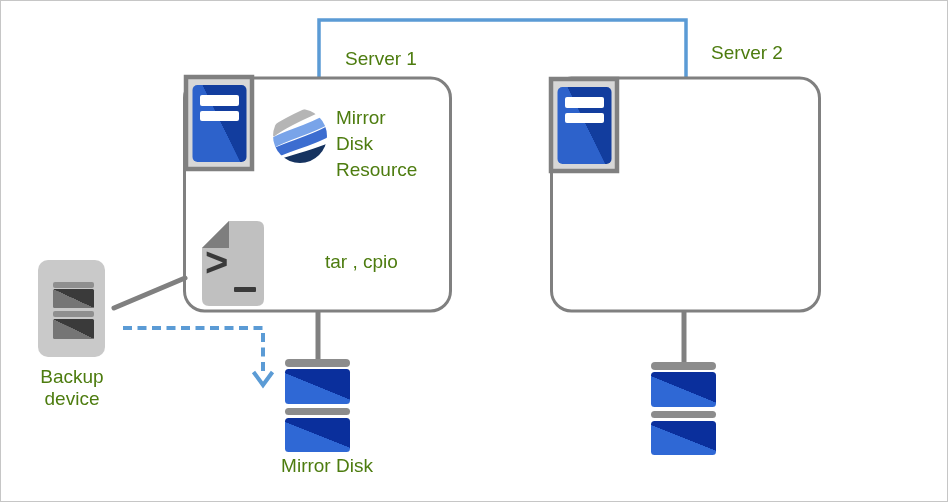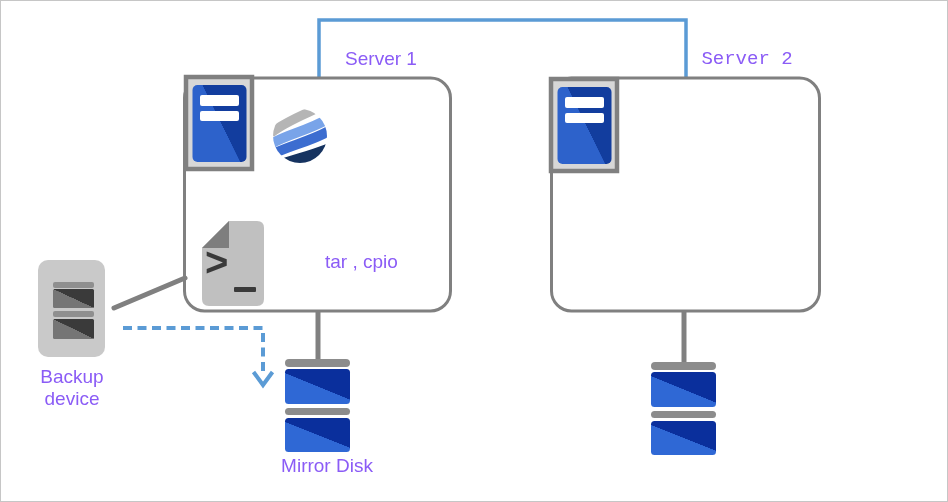--- a/index.html
+++ b/index.html
@@ -9,21 +9,21 @@
     border:1px solid #c6c6c6;
     background:#ffffff;
     font-family:"Liberation Sans", sans-serif;
     overflow:hidden;
   }
   #scene{position:absolute;left:0;top:0;}
   .lbl{
     position:absolute;
     font-size:19px;
     line-height:24px;
-    color:#8b5cf6;
+    color:#4d7c0f;
     white-space:pre-line;
   }
   .lbl.centered{transform:translateX(-50%);text-align:center;}
   #mirror-disk-resource-label{line-height:26px;}
   #backup-device-label{line-height:22px;}
 </style>
 </head>
 <body>
 
 <div id="canvas">
@@ -109,22 +109,25 @@
       <rect x="15" y="51" width="41" height="6" rx="2" fill="#8f8f8f"></rect>
       <rect x="15" y="59" width="41" height="20" rx="1.5" fill="url(#deviceGrad)"></rect>
     </g>
 
     <use href="#diskStack" x="284" y="358"></use>
     <use href="#diskStack" x="650" y="361"></use>
   </svg>
 
   <div class="lbl centered" style="left:380px;top:46px;">Server 1</div>
 
-  <div class="lbl centered" style="left:746px;top:46px;font-family:Liberation Mono, monospace;">Server 2</div>
+  <div class="lbl centered" style="left:746px;top:40px;">Server 2</div>
 
+  <div class="lbl" id="mirror-disk-resource-label" style="left:335px;top:104px;">Mirror
+Disk
+Resource</div>
 
   <div class="lbl" style="left:280px;top:249px;margin-left:44px;">tar , cpio</div>
 
   <div class="lbl centered" style="left:326px;top:453px;">Mirror Disk</div>
 
   <div class="lbl centered" id="backup-device-label" style="left:71px;top:365px;">Backup
 device</div>
 
 </div>
 

